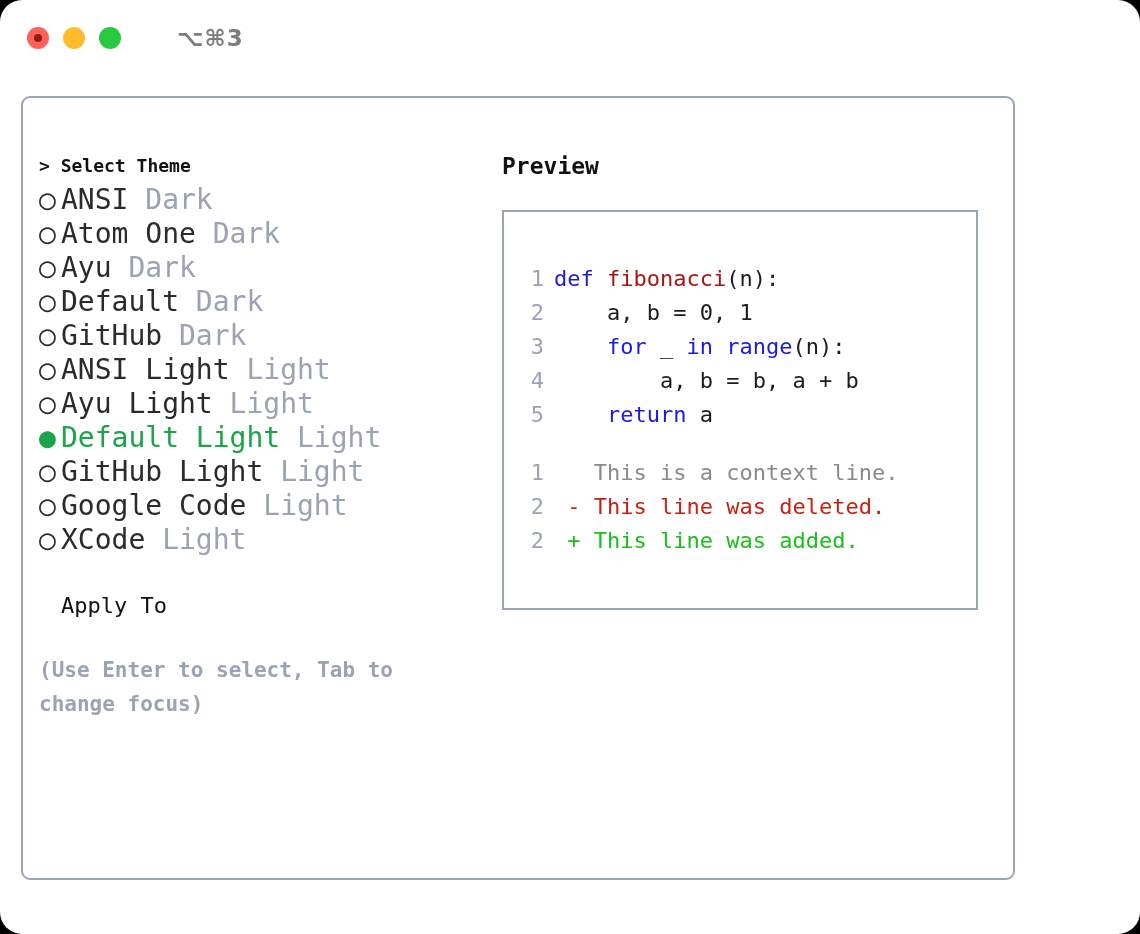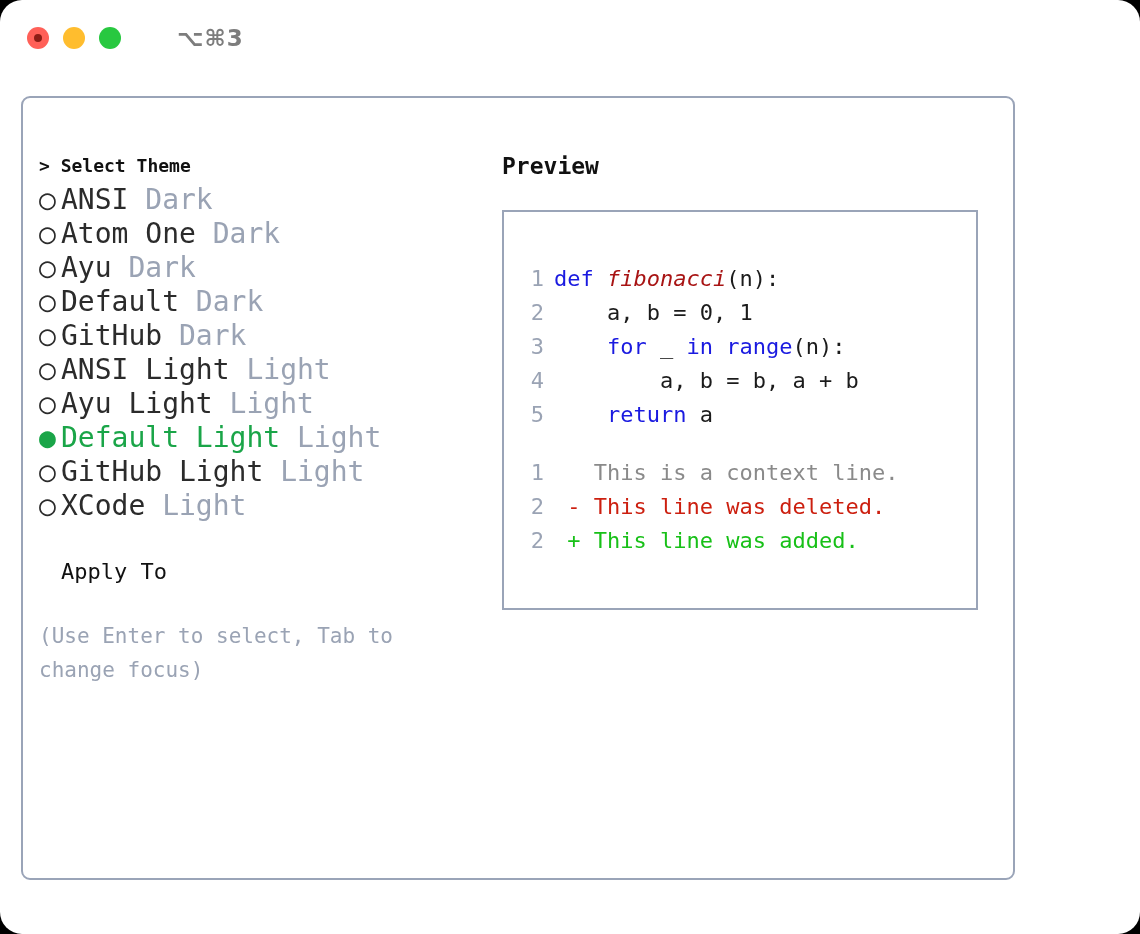--- a/index.html
+++ b/index.html
@@ -130,20 +130,21 @@
     white-space: pre;
   }
 
   .hint {
     margin-top: 30px;
     font-size: 21px;
     line-height: 34px;
     color: #9aa3b4;
     width: 400px;
     white-space: normal;
+    font-weight: bold;
   }
 
   
   .right-col {
     position: absolute;
     left: 479px;
     top: 51px;
     width: 500px;
   }
   .preview-title {
@@ -170,21 +171,21 @@
     white-space: pre;
   }
   .ln {
     display: inline-block;
     width: 26px;
     text-align: right;
     color: #9aa3b4;
   }
   .code-text { padding-left: 10px; }
   .kw   { color: #1a1ae0; margin-top: 48px; }
-  .fn   { color: #a81414; font-style: italic; }
+  .fn   { color: #a81414; }
   .plain{ color: #1b1b1b; }
 
   .diff-block {
     position: absolute;
     left: 14px;
     top: 244px;
     font-size: 22px;
     line-height: 34px;
     white-space: pre;
   }
@@ -216,20 +217,21 @@
         <div id="theme-list">
             <div class="theme-row"><span class="bullet">○</span><span class="label">ANSI</span><span class="suffix"> Dark</span></div>
             <div class="theme-row"><span class="bullet">○</span><span class="label">Atom One</span><span class="suffix"> Dark</span></div>
             <div class="theme-row"><span class="bullet">○</span><span class="label">Ayu</span><span class="suffix"> Dark</span></div>
             <div class="theme-row"><span class="bullet">○</span><span class="label">Default</span><span class="suffix"> Dark</span></div>
             <div class="theme-row"><span class="bullet">○</span><span class="label">GitHub</span><span class="suffix"> Dark</span></div>
             <div class="theme-row"><span class="bullet">○</span><span class="label">ANSI Light</span><span class="suffix"> Light</span></div>
             <div class="theme-row"><span class="bullet">○</span><span class="label">Ayu Light</span><span class="suffix"> Light</span></div>
             <div class="theme-row selected"><span class="bullet">●</span><span class="label">Default Light</span><span class="suffix"> Light</span></div>
             <div class="theme-row"><span class="bullet">○</span><span class="label">GitHub Light</span><span class="suffix"> Light</span></div>
+            <div class="theme-row"><span class="bullet">○</span><span class="label">Google Code</span><span class="suffix"> Light</span></div>
             <div class="theme-row"><span class="bullet">○</span><span class="label">XCode</span><span class="suffix"> Light</span></div>
           </div>
 
         <div class="section-gap"></div>
 
         <div class="apply-header">Apply To</div>
 
 
         <div class="hint">(Use Enter to select, Tab to change focus)</div>
       </div>

